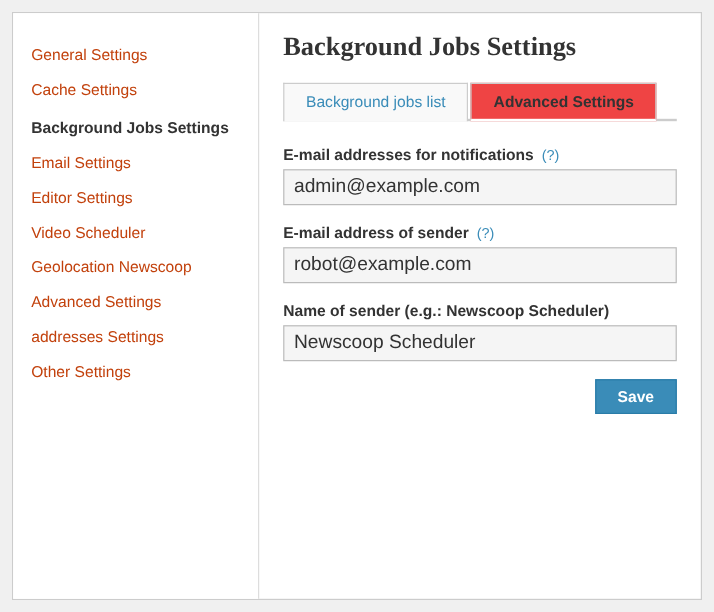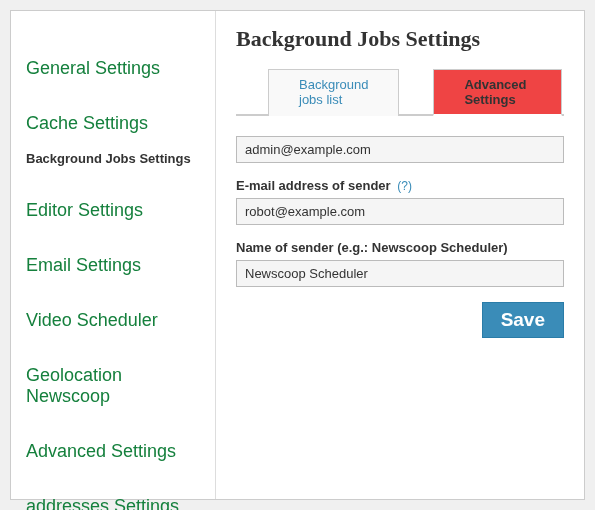--- a/index.html
+++ b/index.html
@@ -24,24 +24,23 @@
     
     .sidebar {
       width: 205px;
       min-width: 205px;
       border-right: 1px solid #ddd;
       padding: 20px 0 10px 0;
       background: #fff;
     }
     .sidebar-item {
       padding: 7px 15px;
-      color: #15803d;
+      color: #c2410c;
       cursor: pointer;
-      font-size: 18px;
-      margin-top: 20px;
+      font-size: 13px;
     }
     .sidebar-section-title {
       padding: 10px 15px 7px 15px;
       color: #333;
       font-weight: bold;
       font-size: 13px;
     }
     
     .main-content {
       flex: 1;
@@ -55,31 +54,30 @@
       margin-bottom: 15px;
       font-family: Georgia, serif;
     }
     
     .tabs-row {
       display: flex;
       border-bottom: 2px solid #ccc;
       margin-bottom: 20px;
     }
     .tab {
-      padding: 7px 30px;
+      padding: 7px 18px;
       cursor: pointer;
       font-size: 13px;
       color: #3a8cb8;
       border: 1px solid #ccc;
       border-bottom: none;
       background: #f9f9f9;
       margin-right: 2px;
       position: relative;
       top: 2px;
-      margin-left: 32px;
     }
     .tab.active {
       background: #ef4444;
       color: #333;
       font-weight: bold;
       border-color: #ccc;
       border-bottom: 2px solid #fff;
       top: 2px;
     }
     
@@ -96,67 +94,71 @@
     .form-label .help-icon {
       color: #3a8cb8;
       font-size: 12px;
       margin-left: 3px;
     }
     .form-input {
       width: 100%;
       padding: 5px 8px;
       border: 1px solid #bbb;
       background: #f5f5f5;
-      font-size: 13px;
+      font-size: 16px;
       color: #333;
       outline: none;
     }
     .save-btn {
       display: block;
       margin-left: auto;
       margin-top: 10px;
       padding: 6px 18px;
       background: #3a8cb8;
       color: #fff;
       border: 1px solid #2a7ca8;
       cursor: pointer;
-      font-size: 19px;
+      font-size: 13px;
       font-weight: bold;
     }
     .form-bold {
       font-weight: bold;
     }
   </style>
 </head>
 <body>
 
 <div class="page-container">
 
   <div class="sidebar">
     <div class="sidebar-item">General Settings</div>
     <div class="sidebar-item">Cache Settings</div>
     <div class="sidebar-section-title">Background Jobs Settings</div>
+    <div class="sidebar-item">Email Settings</div>
     <div class="sidebar-item">Editor Settings</div>
-    <div class="sidebar-item">Email Settings</div>
     <div class="sidebar-item">Video Scheduler</div>
     <div class="sidebar-item">Geolocation Newscoop</div>
     <div class="sidebar-item">Advanced Settings</div>
     <div class="sidebar-item">addresses Settings</div>
     <div class="sidebar-item">Other Settings</div>
   </div>
 
   <div class="main-content">
     <h1 class="page-title">Background Jobs Settings</h1>
 
     <div class="tabs-row">
       <div class="tab">Background jobs list</div>
       <div class="tab active">Advanced Settings</div>
     </div>
 
     <div class="form-group">
+      <label class="form-label">
+        <span class="form-bold">E-mail addresses for notifications</span>
+        <span class="help-icon">(?)</span>
+      </label>
       <input type="text" class="form-input" value="admin@example.com" style="">
     </div>
 
     <div class="form-group">
       <label class="form-label">
         <span class="form-bold">E-mail address of sender</span>
         <span class="help-icon">(?)</span>
       </label>
       <input type="text" class="form-input" value="robot@example.com" style="">
     </div>

